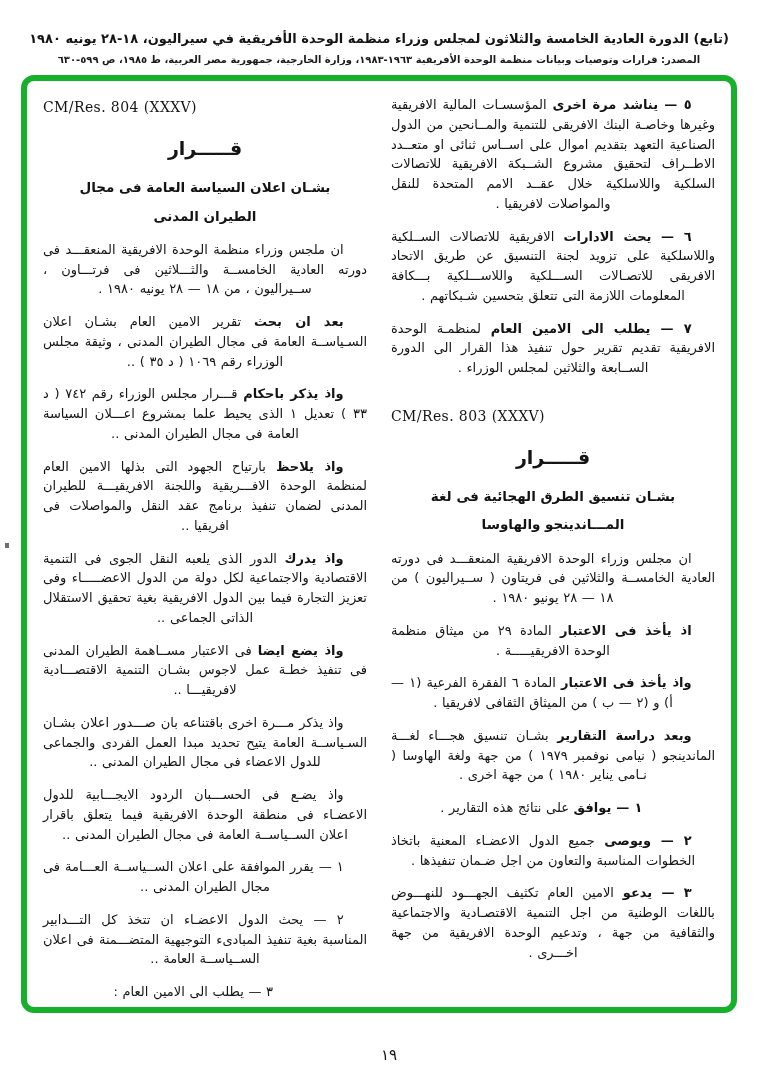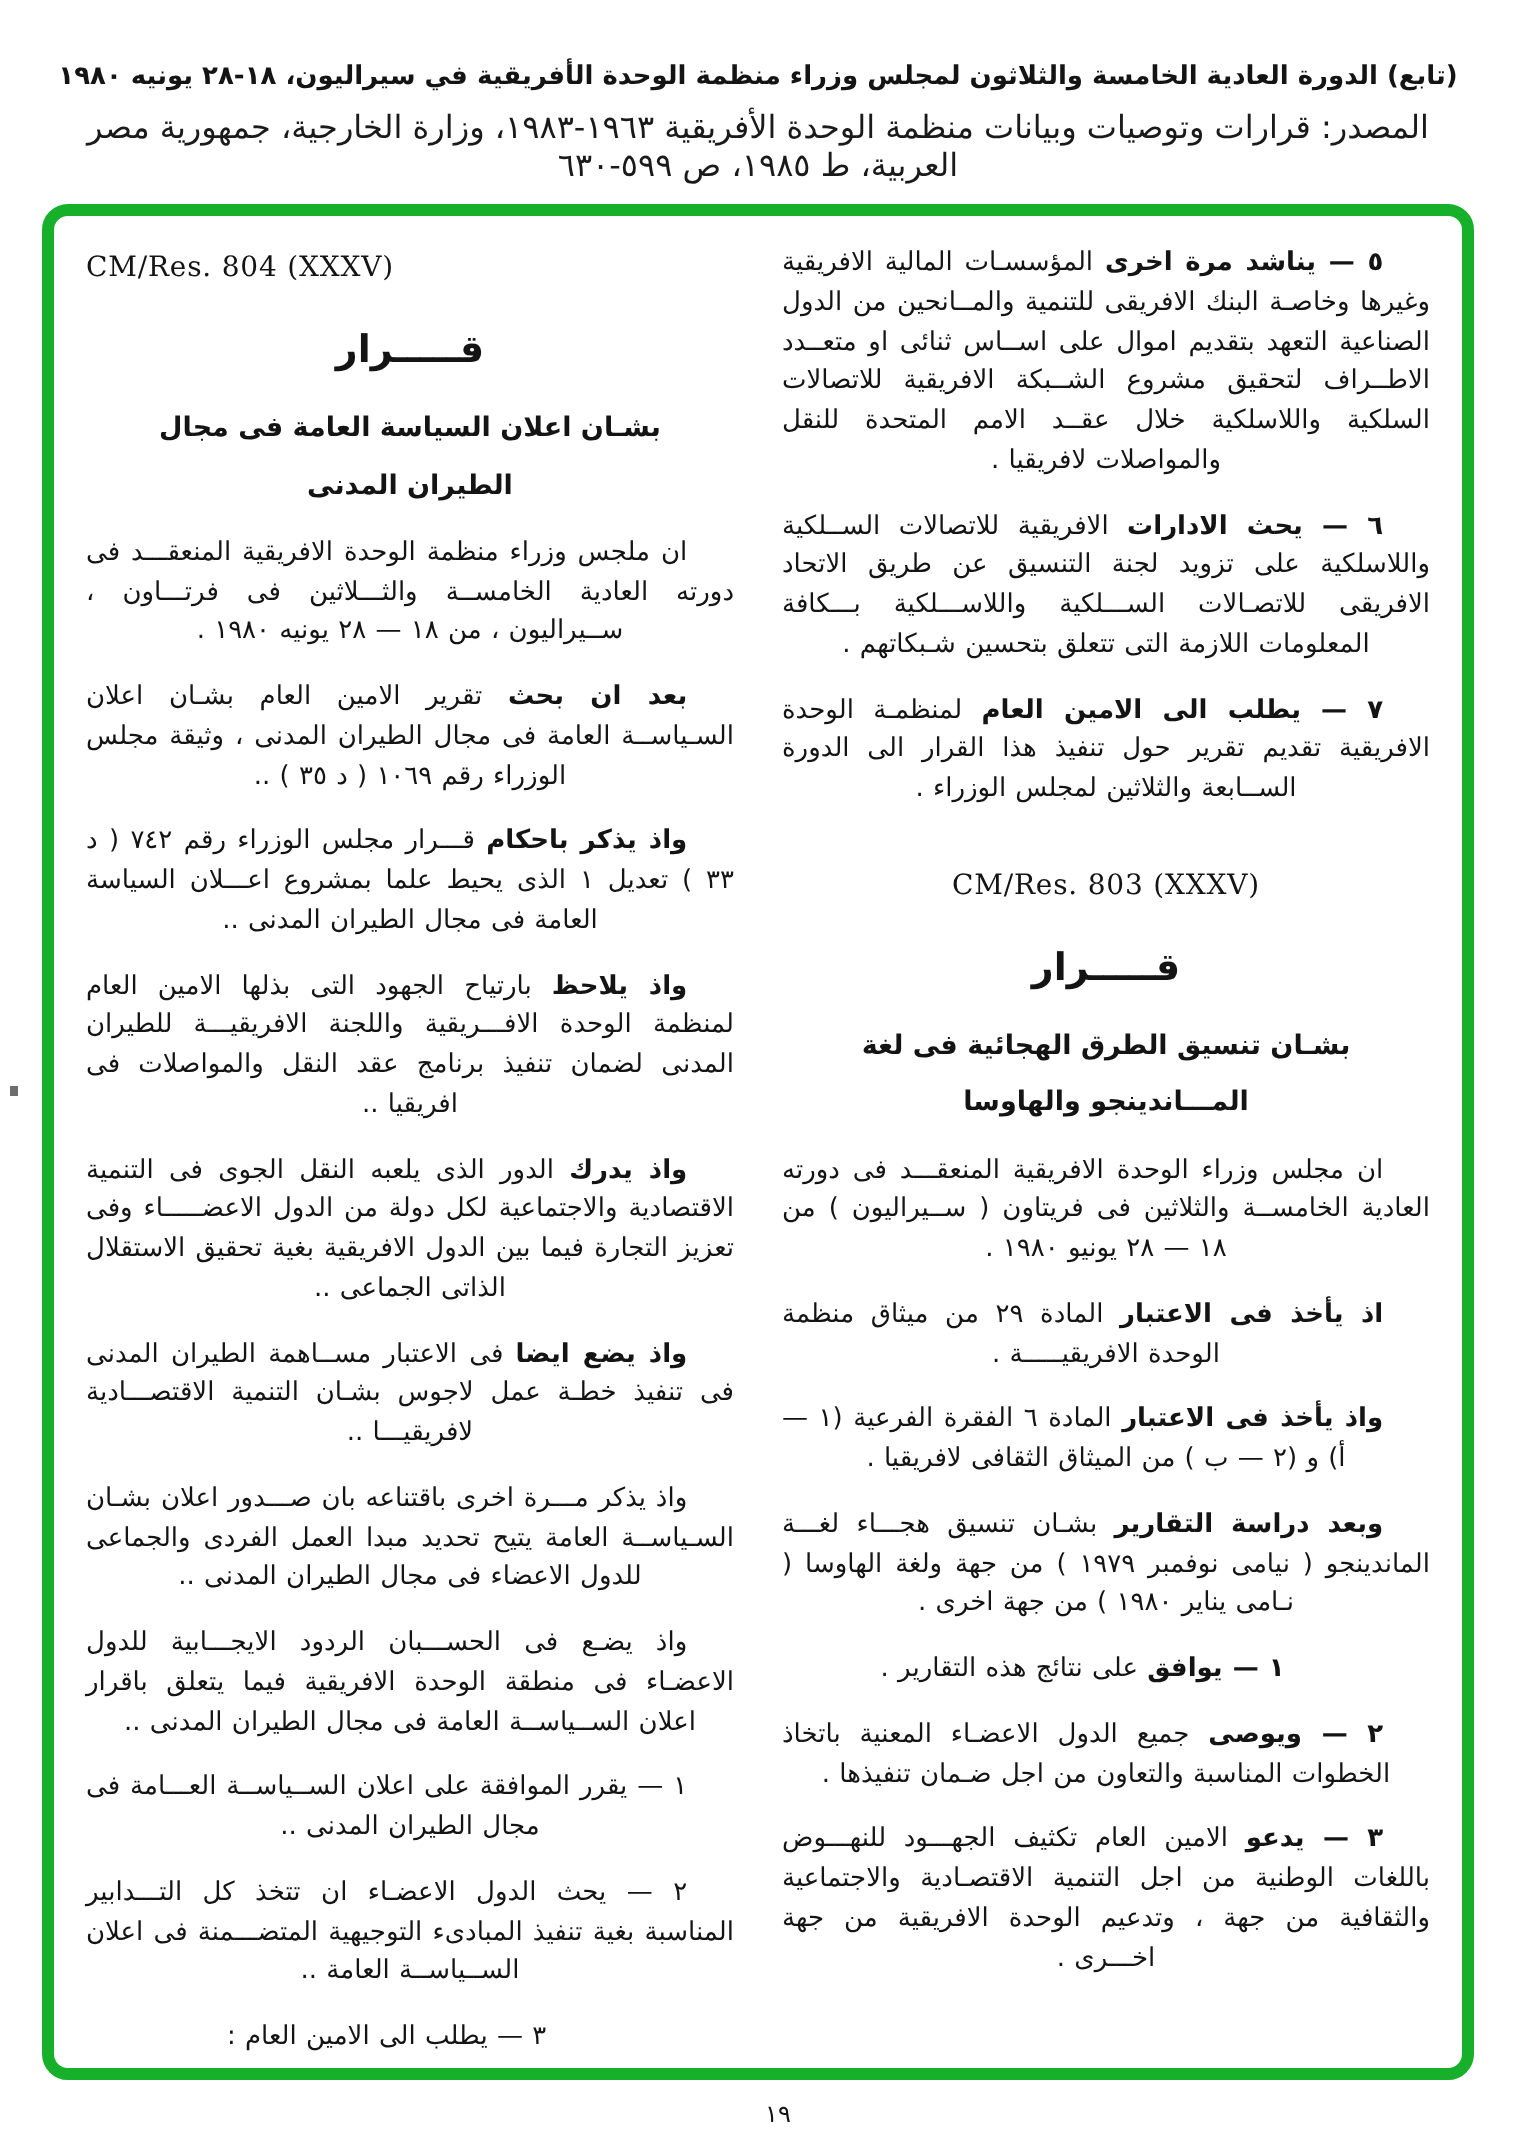--- a/index.html
+++ b/index.html
@@ -12,21 +12,21 @@
     overflow:hidden;
   }
   
   .header{padding:30px 18px 0;text-align:center;}
   .header-line1{
     font-size:13px;font-weight:bold;line-height:1.4;
     letter-spacing:.1px;
   }
   .header-line2{
     margin-top:6px;
-    font-size:16px;font-weight:normal;color:#1a1a1a;
+    font-size:10px;font-weight:bold;color:#1a1a1a;
   }
   
   .frame{
     box-sizing:border-box;
     width:716px;height:938px;
     margin:10px auto 0;
     border:6px solid #17b02b;
     border-radius:13px;
     padding:14px 16px 6px;
     overflow:hidden;
@@ -34,41 +34,41 @@
   }
   .columns{display:flex;gap:24px;height:100%;}
   .column{flex:1 1 0;min-width:0;}
   
   .res-number{
     direction:ltr;text-align:left;
     font-family:"DejaVu Serif",serif;
     font-size:14px;letter-spacing:.4px;
     margin:4px 0 6px;
   }
-  .res-number.spaced{margin-top:30px;text-align:center;}
+  .res-number.spaced{margin-top:30px;}
   .decision-word{
     text-align:center;font-weight:bold;font-size:19px;
     margin:22px 0 14px;
   }
   .subtitle{
     text-align:center;font-weight:bold;font-size:13.5px;
     line-height:2.1;margin-bottom:10px;
   }
   .para{
     font-size:13px;line-height:1.52;
     text-align:justify;text-align-last:center;
     text-indent:1.8em;
     margin:0 0 13px;
     word-spacing:.5px;
   }
   .para .lead{font-weight:bold;margin-top:24px;}
   
   .footer{
     position:absolute;left:0;right:0;bottom:14px;
-    text-align:center;font-weight:normal;font-size:12px;margin-left:20px;
+    text-align:center;font-weight:normal;font-size:15px;margin-left:20px;
   }
   .stray-speck{
     position:absolute;left:5px;top:543px;
     width:4px;height:5px;background:#4a4a4a;opacity:.8;
   }
 </style>
 </head>
 <body>
 
 <div class="page">

